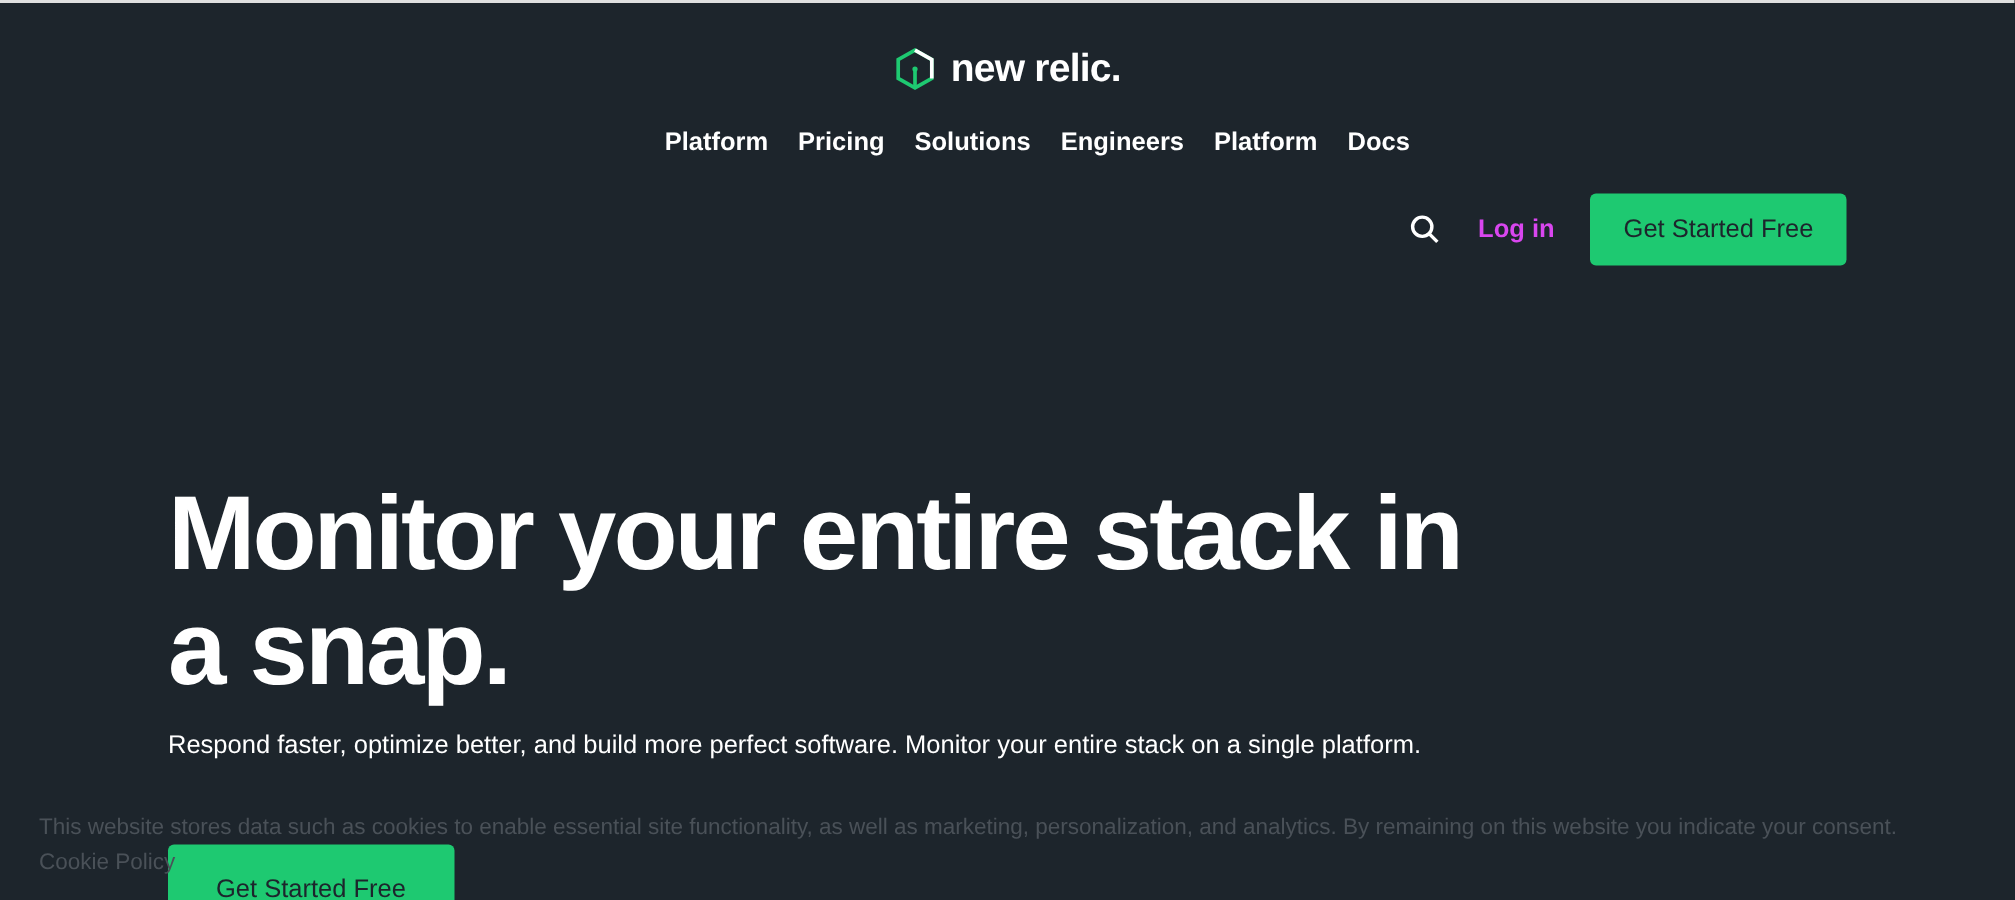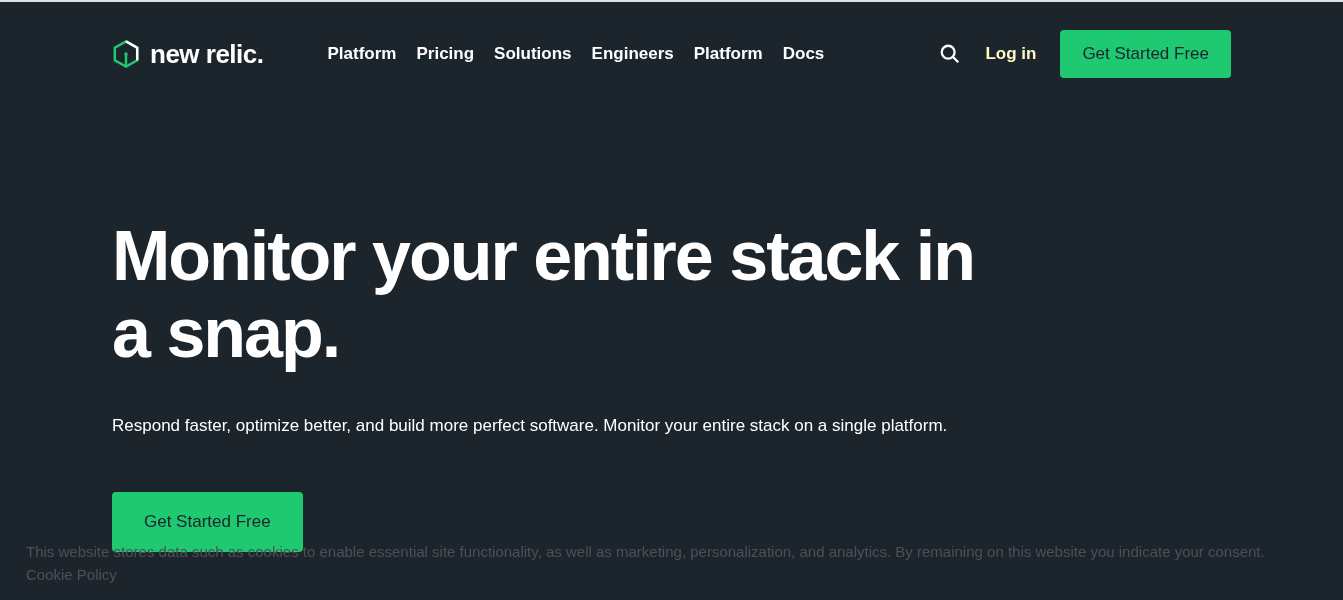--- a/index.html
+++ b/index.html
@@ -17,20 +17,21 @@
       overflow: hidden;
       position: relative;
       border-top: 2px solid #e0e0e0;
     }
 
     .header {
       display: flex;
       align-items: center;
       padding: 28px 112px 20px 112px;
       gap: 24px;
+      flex-direction: column;
     }
 
     .logo {
       display: flex;
       align-items: center;
       gap: 10px;
       cursor: pointer;
     }
 
     .logo-icon {
@@ -75,21 +76,21 @@
       height: 22px;
       cursor: pointer;
       display: flex;
       align-items: center;
       justify-content: center;
     }
 
     .login-link {
       font-size: 17px;
       font-weight: 600;
-      color: #fef9c3;
+      color: #d946ef;
       cursor: pointer;
       white-space: nowrap;
     }
 
     .btn-primary {
       background-color: #1ec971;
       color: #1d252c;
       font-size: 17px;
       font-weight: 500;
       padding: 14px 22px;
@@ -102,21 +103,21 @@
     .hero {
       padding: 120px 112px 0 112px;
     }
 
     .hero-title {
       font-size: 70px;
       font-weight: 700;
       line-height: 1.1;
       letter-spacing: -2px;
       color: #ffffff;
-      margin-bottom: 44px;
+      margin-bottom: 16px;
       max-width: 900px;
     }
 
     .hero-subtitle {
       font-size: 17px;
       font-weight: 500;
       color: #ffffff;
       margin-bottom: 56px;
     }
 

